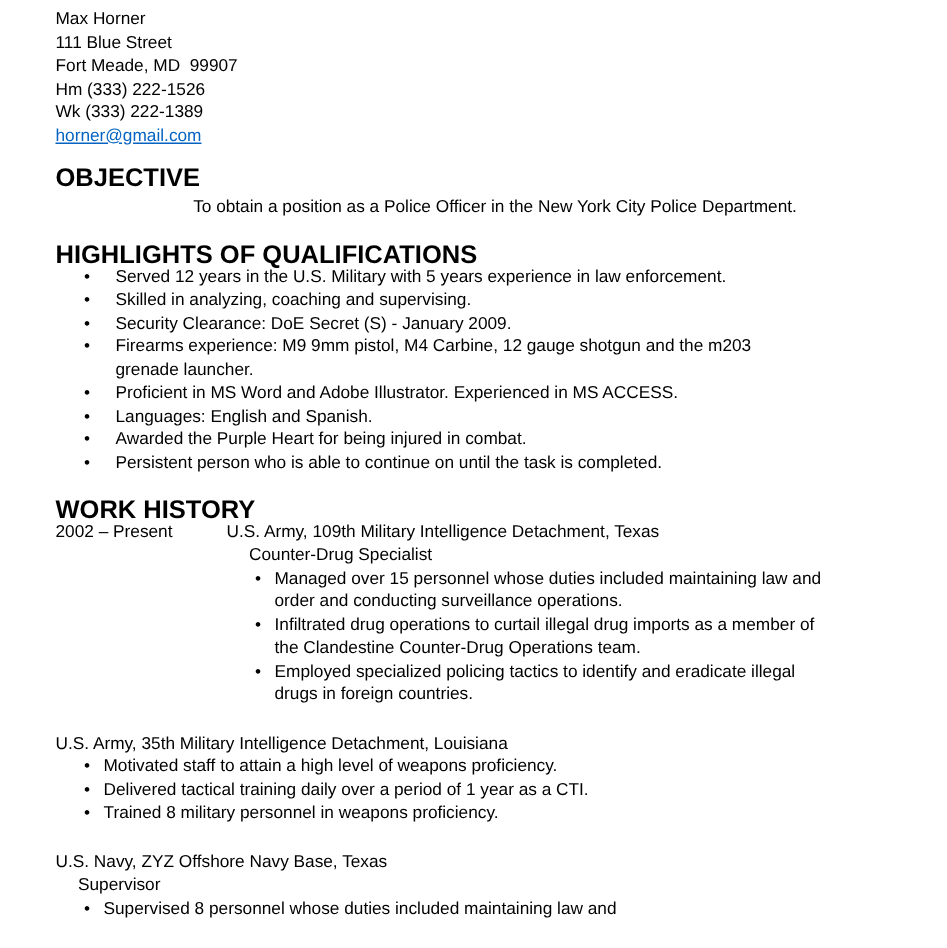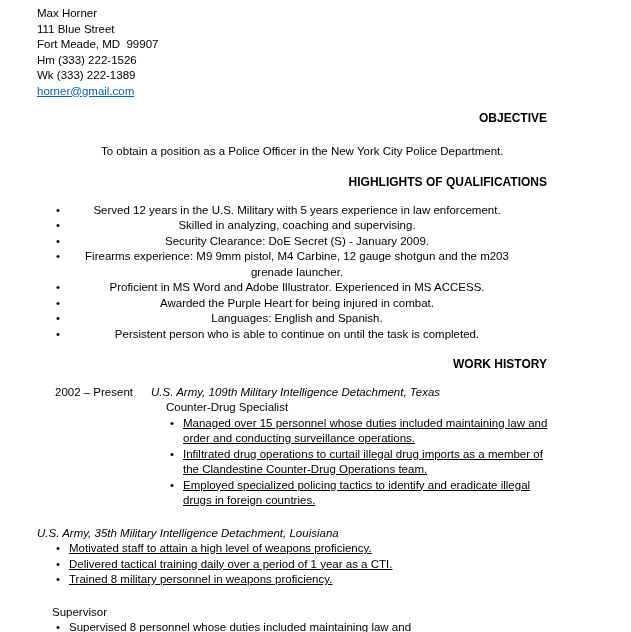--- a/index.html
+++ b/index.html
@@ -15,77 +15,74 @@
   }
   .page {
     box-sizing: border-box;
     width: 561px;
     height: 632px;
     overflow: hidden;
     padding: 6px 2px 0 37px;
   }
   .line { white-space: pre-wrap; }
   h2 {
-    font-size: 12px;
+    font-size: 17px;
     line-height: 15.5px;
     font-weight: bold;
-    margin: 12px;
+    margin: 0;
     letter-spacing: 0;
-    text-align: right;
   }
   
   .contact a.email {
     color: #0563C1;
     text-decoration: underline;
     display: inline-block;
     text-align: right;
   }
   
   .objective { margin-top: 12px; }
-  .obj-text { margin: 17px 0 0 64px; }
+  .obj-text { margin: 4px 0 0 64px; text-align: center; }
   
   .quals { margin-top: 16px; }
   .quals ul {
     margin: 0;
     padding: 0;
     list-style: none;
     width: 480px;
   }
   .quals li {
     position: relative;
     box-sizing: border-box;
     padding-left: 40px;
-    text-align: center;
   }
   .quals li::before {
     content: "\2022";
     position: absolute;
     left: 19px;
     top: 0;
   }
   
   .work { margin-top: 15px; }
   .job {
     display: flex;
     margin: 0 0 17px 0;
   }
   .job:last-child { margin-bottom: 0; }
-  .job-dates { flex: 0 0 114px; width: 114px; text-align: center; }
+  .job-dates { flex: 0 0 114px; width: 114px; }
   .job-right { flex: 0 0 407px; width: 407px; }
-  .job-company { font-style: italic; }
+  .job-company { }
   .job-title { font-weight: normal; margin-left: 15px; }
   .job-bullets {
     margin: 0 0 0 19px;
     padding: 0;
     list-style: none;
   }
   .job-bullets li {
     position: relative;
     padding-left: 13px;
-    text-decoration: underline;
   }
   .job-bullets li::before {
     content: "\2022";
     position: absolute;
     left: 0;
     top: 0;
   }
 </style>
 </head>
 <body>
@@ -107,22 +104,22 @@
   </section>
 
   <section class="quals">
     <h2>HIGHLIGHTS OF QUALIFICATIONS</h2>
     <ul>
       <li>Served 12 years in the U.S. Military with 5 years experience in law enforcement.</li>
       <li>Skilled in analyzing, coaching and supervising.</li>
       <li>Security Clearance: DoE Secret (S) - January 2009.</li>
       <li>Firearms experience: M9 9mm pistol, M4 Carbine, 12 gauge shotgun and the m203 grenade launcher.</li>
       <li>Proficient in MS Word and Adobe Illustrator. Experienced in MS ACCESS.</li>
+      <li>Languages: English and Spanish.</li>
       <li>Awarded the Purple Heart for being injured in combat.</li>
-      <li>Languages: English and Spanish.</li>
       <li>Persistent person who is able to continue on until the task is completed.</li>
     </ul>
   </section>
 
   <section class="work">
     <h2>WORK HISTORY</h2>
 
     <div class="job">
       <div class="job-dates">2002 – Present</div>
       <div class="job-right">
@@ -142,20 +139,21 @@
         <ul class="job-bullets">
           <li>Motivated staff to attain a high level of weapons proficiency.</li>
           <li>Delivered tactical training daily over a period of 1 year as a CTI.</li>
           <li>Trained 8 military personnel in weapons proficiency.</li>
         </ul>
       </div>
     </div>
 
     <div class="job">
       <div class="job-right">
+        <div class="job-company">U.S. Navy, ZYZ Offshore Navy Base, Texas</div>
         <div class="job-title">Supervisor</div>
         <ul class="job-bullets">
           <li>Supervised 8 personnel whose duties included maintaining law and</li>
         </ul>
       </div>
     </div>
 
   </section>
 </div>
 

